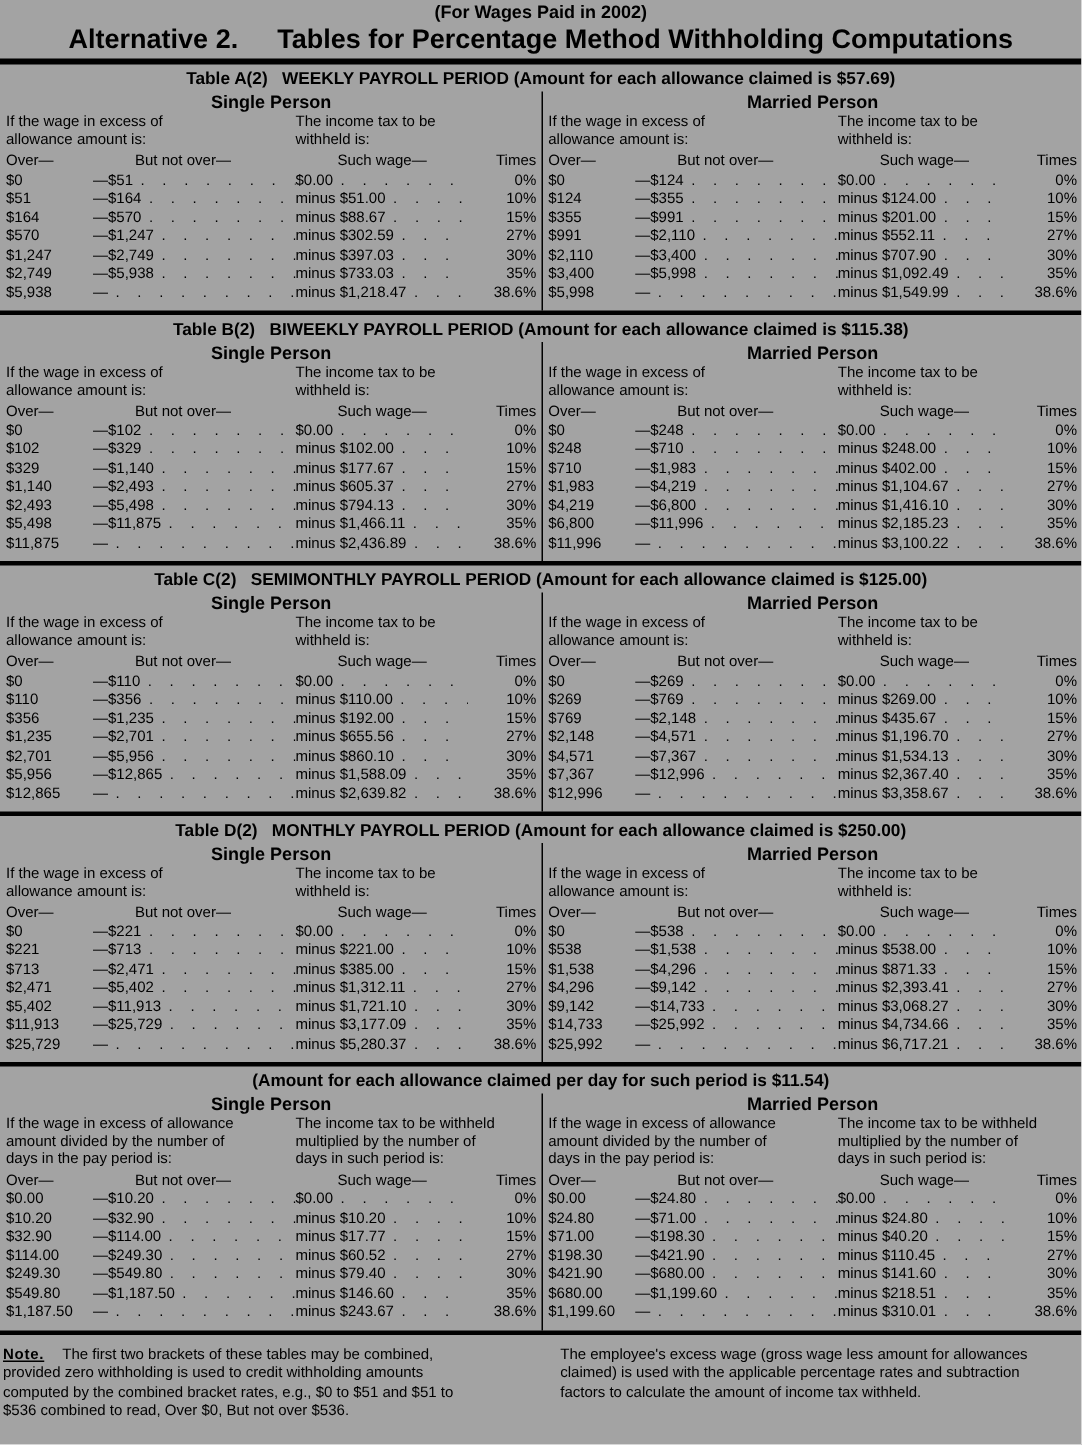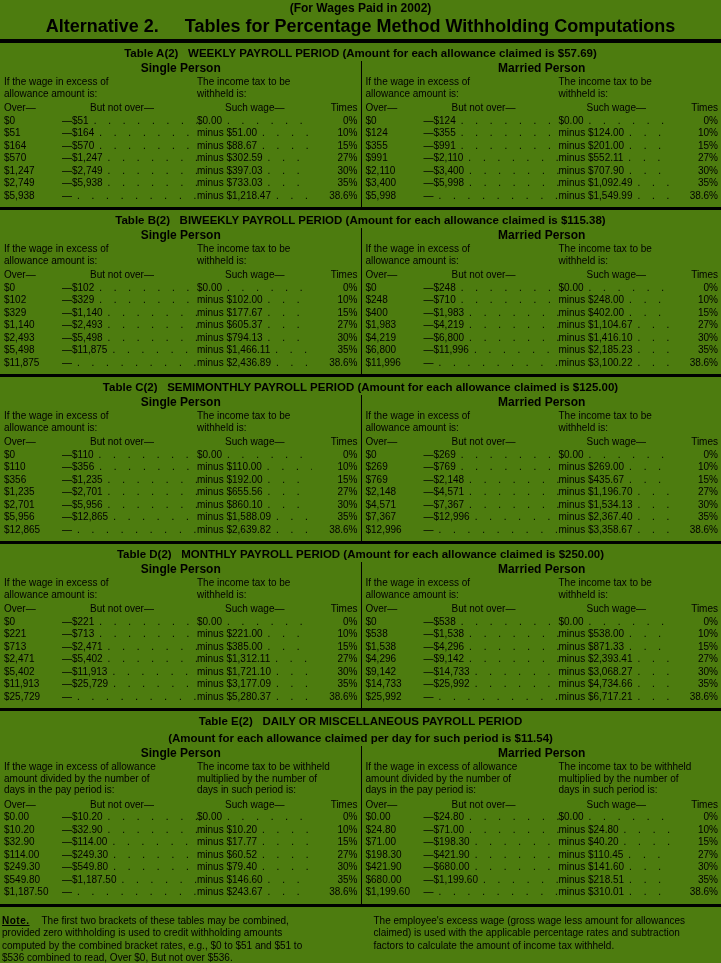--- a/index.html
+++ b/index.html
@@ -1,19 +1,19 @@
 <!DOCTYPE html>
 <html><head>
 <meta charset="utf-8">
 <style>
   * { box-sizing: border-box; }
   html, body { margin: 0; padding: 0; background: #fff; }
   .page {
     width: 721px; height: 963px; overflow: hidden;
-    background: #4d7c0f; color: #000;
+    background: #a3a3a3; color: #000;
     font-family: "Liberation Sans", "DejaVu Sans", sans-serif;
   }
   
   .hdr { text-align: center; padding-top: 1px; }
   .hdr-sub { font-size: 12px; font-weight: bold; line-height: 15px; }
   .hdr-title { font-size: 18px; font-weight: bold; line-height: 21px; white-space: pre; }
   .hdr-title .tsp { margin-left: 26px; }
   .rule-thick { height: 4px; background: #000; margin-top: 2px; }
   
   .tbl { border-bottom: 3px solid #000; }
@@ -389,21 +389,21 @@
                 <span>—$710</span>
                 <span class="leader"></span>
               </span>
               <span class="c3">
                 <span>minus $248.00</span>
                 <span class="leader"></span>
               </span>
               <span class="c4">10%</span>
             </div>
             <div class="drow">
-              <span class="c1">$400</span>
+              <span class="c1">$710</span>
               <span class="c2">
                 <span>—$1,983</span>
                 <span class="leader"></span>
               </span>
               <span class="c3">
                 <span>minus $402.00</span>
                 <span class="leader"></span>
               </span>
               <span class="c4">15%</span>
             </div>
@@ -858,21 +858,20 @@
               <span class="c3">
                 <span>minus $6,717.21</span>
                 <span class="leader"></span>
               </span>
               <span class="c4">38.6%</span>
             </div>
           </div>
         </div>
       </section>
       <section class="tbl daily">
-        <div class="tbl-title">Table E(2)   DAILY OR MISCELLANEOUS PAYROLL PERIOD</div>
         <div class="tbl-title">(Amount for each allowance claimed per day for such period is $11.54)</div>
         <div class="tbl-body">
           <div class="half">
             <div class="person">Single Person</div>
             <div class="desc">
               <div class="cond">If the wage in excess of allowance
 amount divided by the number of
 days in the pay period is:</div>
               <div class="result">The income tax to be withheld
 multiplied by the number of

